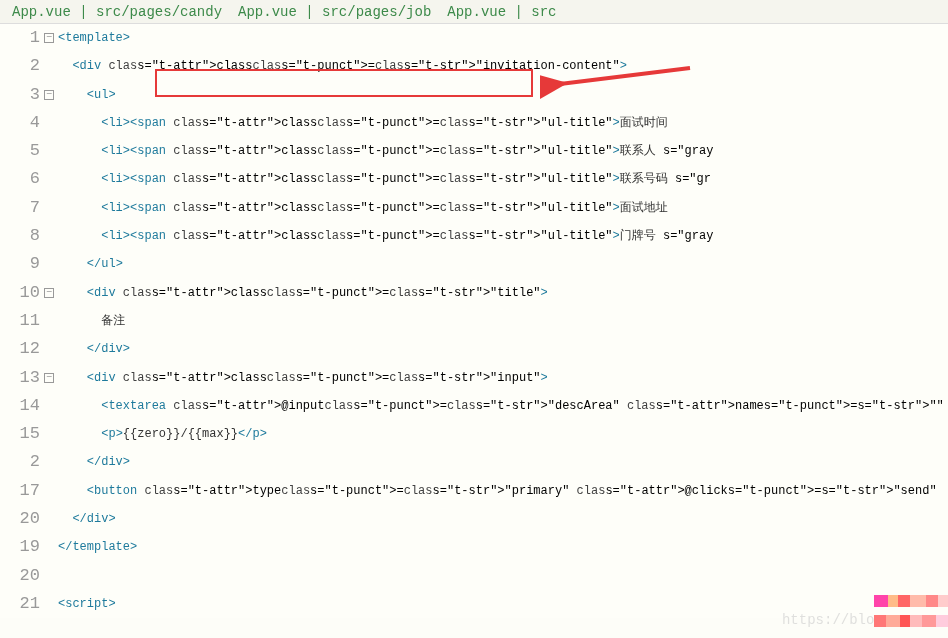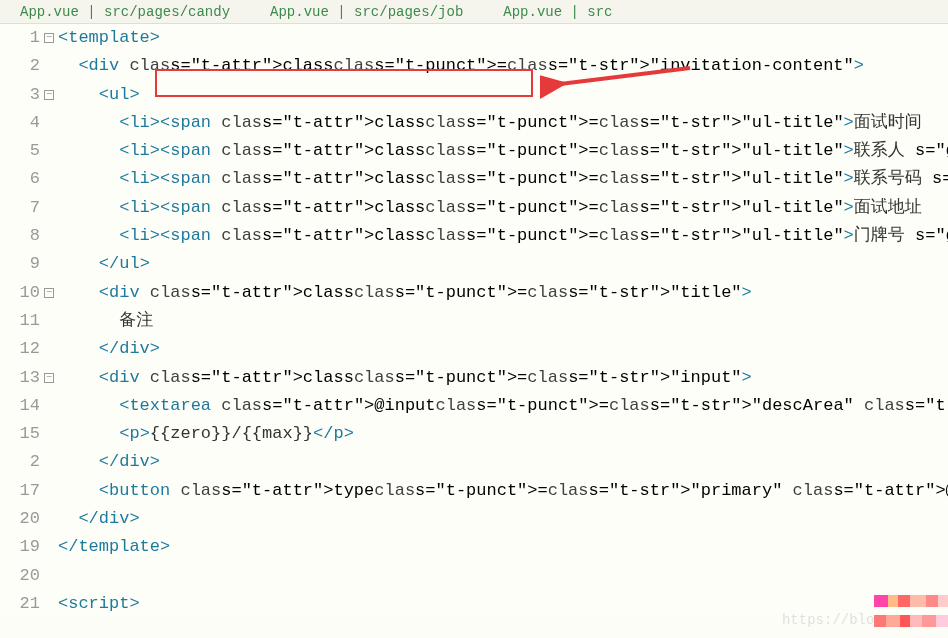--- a/index.html
+++ b/index.html
@@ -14,24 +14,25 @@
     }
     .tabs {
       display: flex;
       background: #f5f5ee;
       border-bottom: 1px solid #ddd;
       height: 24px;
       align-items: center;
       font-size: 14px;
     }
     .tab {
-      padding: 2px 20px;
+      padding: 2px 4px;
       color: #3d8a4a;
       white-space: nowrap;
       cursor: pointer;
+      margin-left: 8px;
     }
     .tab.active {
       background: #3d8a4a;
       color: #fff;
     }
     .editor {
       display: flex;
       background: #fefef9;
     }
     .gutter {
@@ -60,21 +61,21 @@
       font-size: 10px;
       line-height: 8px;
       text-align: center;
       color: #999;
     }
     .code {
       flex: 1;
       line-height: 28.3px;
       white-space: pre;
       overflow: hidden;
-      font-size: 17px;
+      font-size: 12px;
     }
     .code-line { height: 28.3px; }
     .t-tag { color: #1e7a9c; }
     .t-bracket { color: #1e7a9c; }
     .t-attr { color: #404040; }
     .t-text { color: #333; }
     .t-cjk { color: #333; }
     
     .highlight-box {
       position: absolute;

